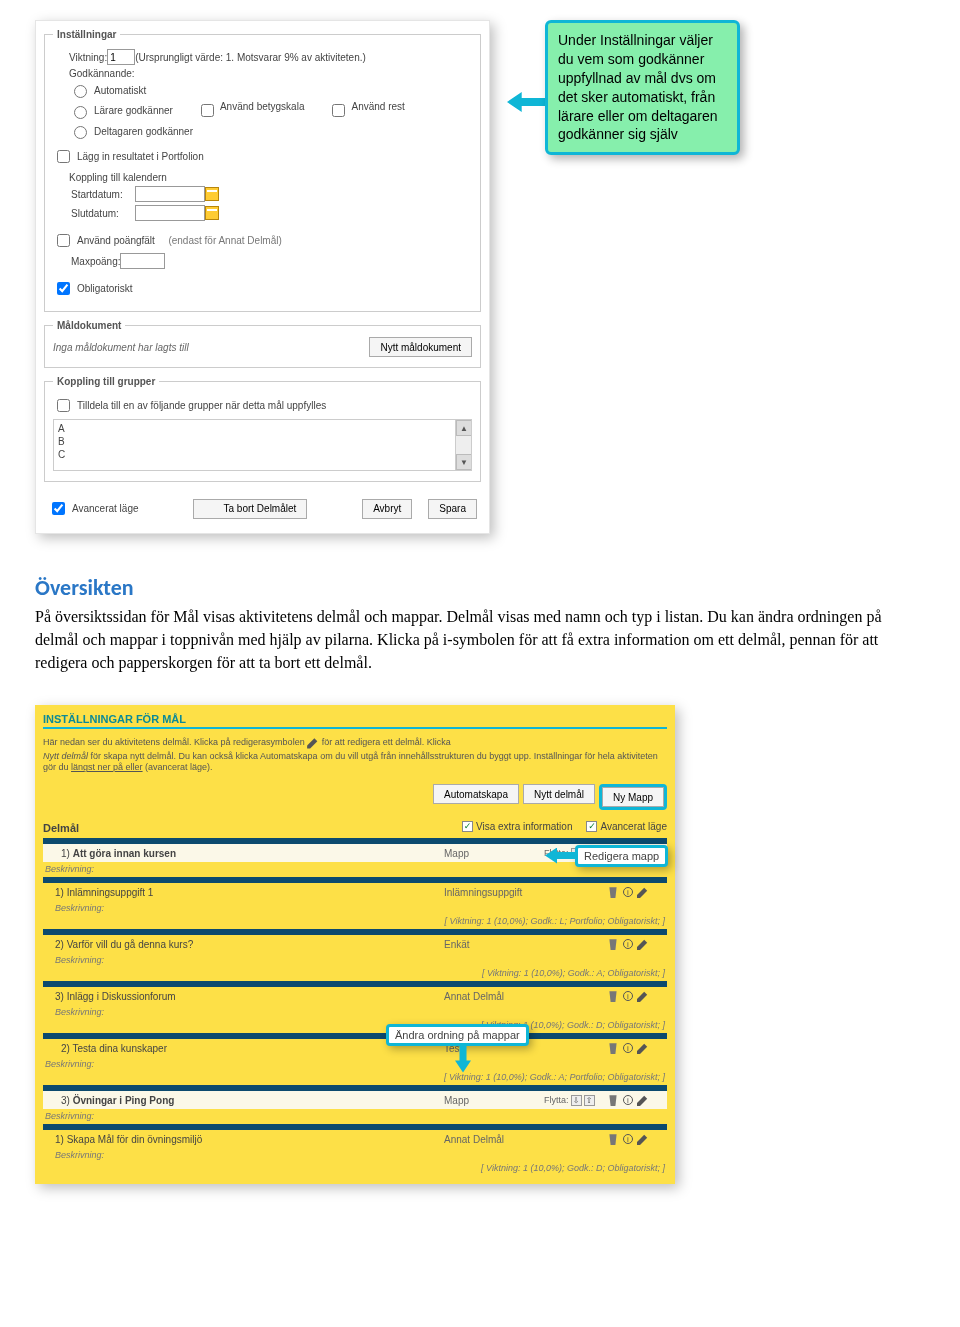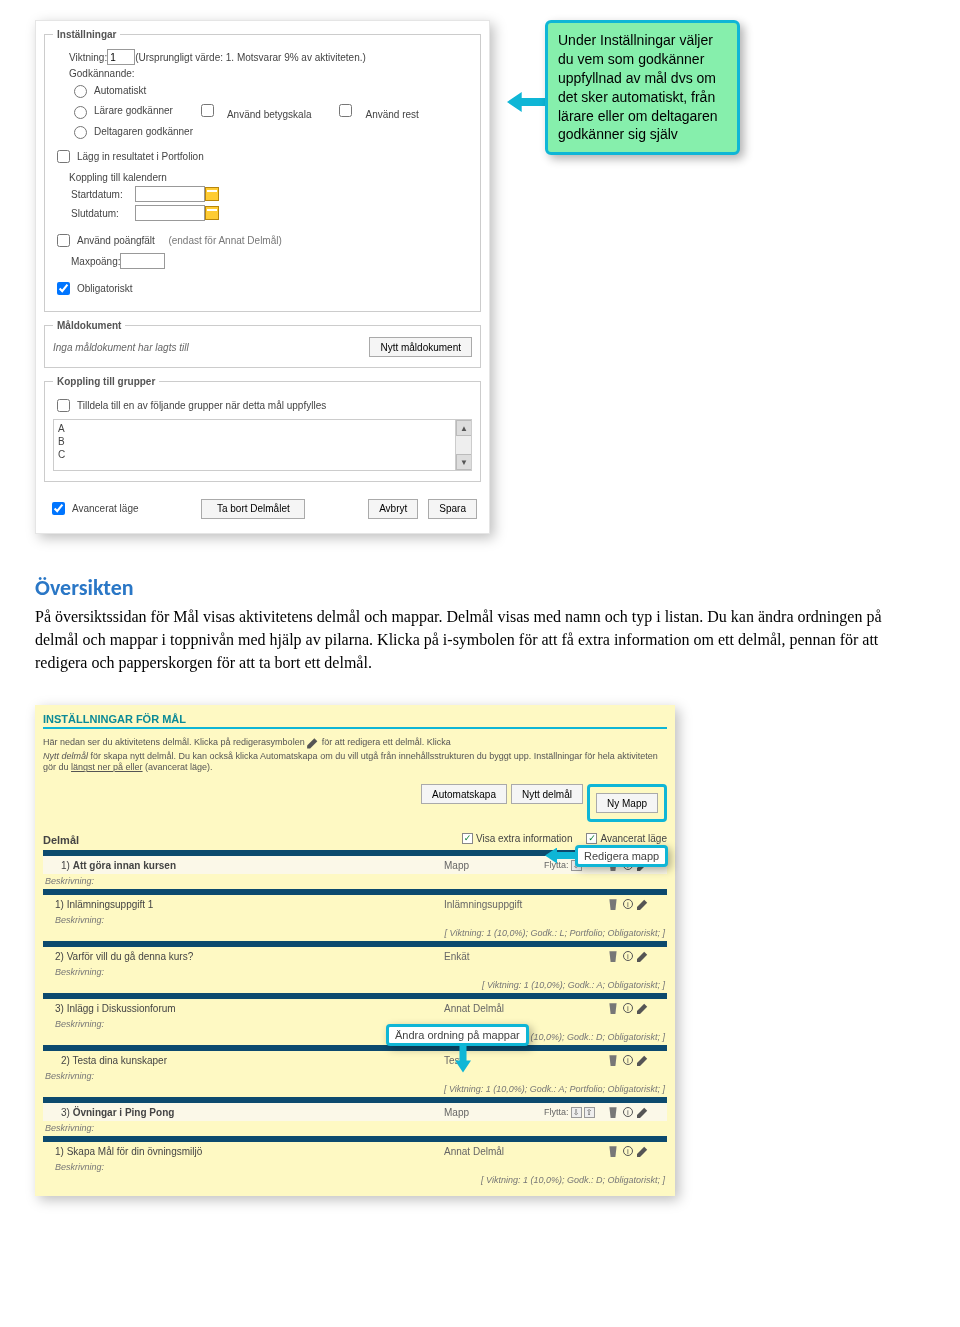--- a/index.html
+++ b/index.html
@@ -50,21 +50,21 @@
   }
   .cal-icon::before { content:""; position:absolute; top:2px; left:1px; right:1px; height:2px; background:#fff; }
   .btn {
     background: #f5f5f5;
     border: 1px solid #aaa;
     padding: 2px 10px;
     font-size: 10px;
     cursor: pointer;
     height: 20px;
   }
-  .inline-cb { display:inline-flex; align-items:flex-end; gap:10px; margin-left:20px; }
+  .inline-cb { display:inline-flex; align-items:flex-start; gap:3px; margin-left:20px; }
 
   .mdoc-row { display:flex; justify-content:space-between; align-items:center; }
   .mdoc-row em { font-style: italic; color: #666; }
 
   .groupbox {
     border: 1px solid #ccc;
     height: 52px;
     overflow: hidden;
     position: relative;
     margin-top: 4px;
@@ -80,21 +80,21 @@
     position:absolute; left:0; width:16px; height:16px; background:#ddd; border:1px solid #bbb;
     display:flex; align-items:center; justify-content:center; font-size:8px; color:#555;
   }
   .scroll-up { top:0; } .scroll-down { bottom:0; }
 
   .bottom-actions {
     display:flex; align-items:center; justify-content:space-between;
     padding: 6px 4px 0 4px;
     margin-top: 6px;
   }
-  .actions-right { display:flex; gap:10px; }
+  .actions-right { display:flex; gap:16px; }
 
   .callout1 {
     position: absolute;
     left: 510px;
     top: 0;
     width: 195px;
     background: #86efac;
     border: 3px solid #0fb6d6;
     border-radius: 6px;
     padding: 8px 10px;
@@ -129,21 +129,21 @@
     line-height: 1.45;
     color: #000;
     margin: 0 0 4px 0;
     max-width: 890px;
   }
 
   
   .shot2 {
     width: 640px;
     margin-top: 30px;
-    background: #fef9c3;
+    background: #fde047;
     box-shadow: 4px 4px 12px rgba(0,0,0,0.25);
     padding: 8px;
     font-size: 10px;
     color: #444;
     position: relative;
   }
   .teal-title {
     color: #0b8a97;
     font-weight: bold;
     font-size: 11px;
@@ -154,21 +154,21 @@
   .intro { font-size: 9px; color: #555; line-height: 1.3; margin-bottom: 2px; }
   .intro em { font-style: italic; }
   .link { text-decoration: underline; }
   .tbar {
     display:flex; justify-content:flex-end; gap:4px;
     margin: 10px 0 6px 0;
   }
   .newmap-highlight {
     border: 3px solid #0fb6d6;
     border-radius: 4px;
-    padding: 6px;
+    padding: 0;
     display:inline-block;
   }
   .s2-heading { font-weight:bold; font-size:11px; margin: 6px 0 4px 0; }
   .opts { display:flex; gap:14px; justify-content:flex-end; margin: 2px 0 4px 0; }
   .cbx { display:inline-flex; align-items:center; gap:3px; }
   .cbx .box {
     width:11px; height:11px; border:1px solid #888; display:inline-flex;
     align-items:center; justify-content:center; font-size:9px; color:#0a7d2e; background:#fff;
   }
 
@@ -335,21 +335,21 @@
             <div class="scroll-btn scroll-down">▼</div>
           </div>
         </div>
       </fieldset>
 
       <div class="bottom-actions">
         <div class="check-row">
           <input type="checkbox" checked="" style="">
           <span>Avancerat läge</span>
         </div>
-        <button class="btn" style="width:104px;">Ta bort Delmålet</button>
+        <button class="btn" style="width:114px;text-align:right;">Ta bort Delmålet</button>
         <div class="actions-right">
           <button class="btn">Avbryt</button>
           <button class="btn">Spara</button>
         </div>
       </div>
     </div>
 
     <div class="arrow1">
         <div class="arrow-shape"></div>
       </div>

